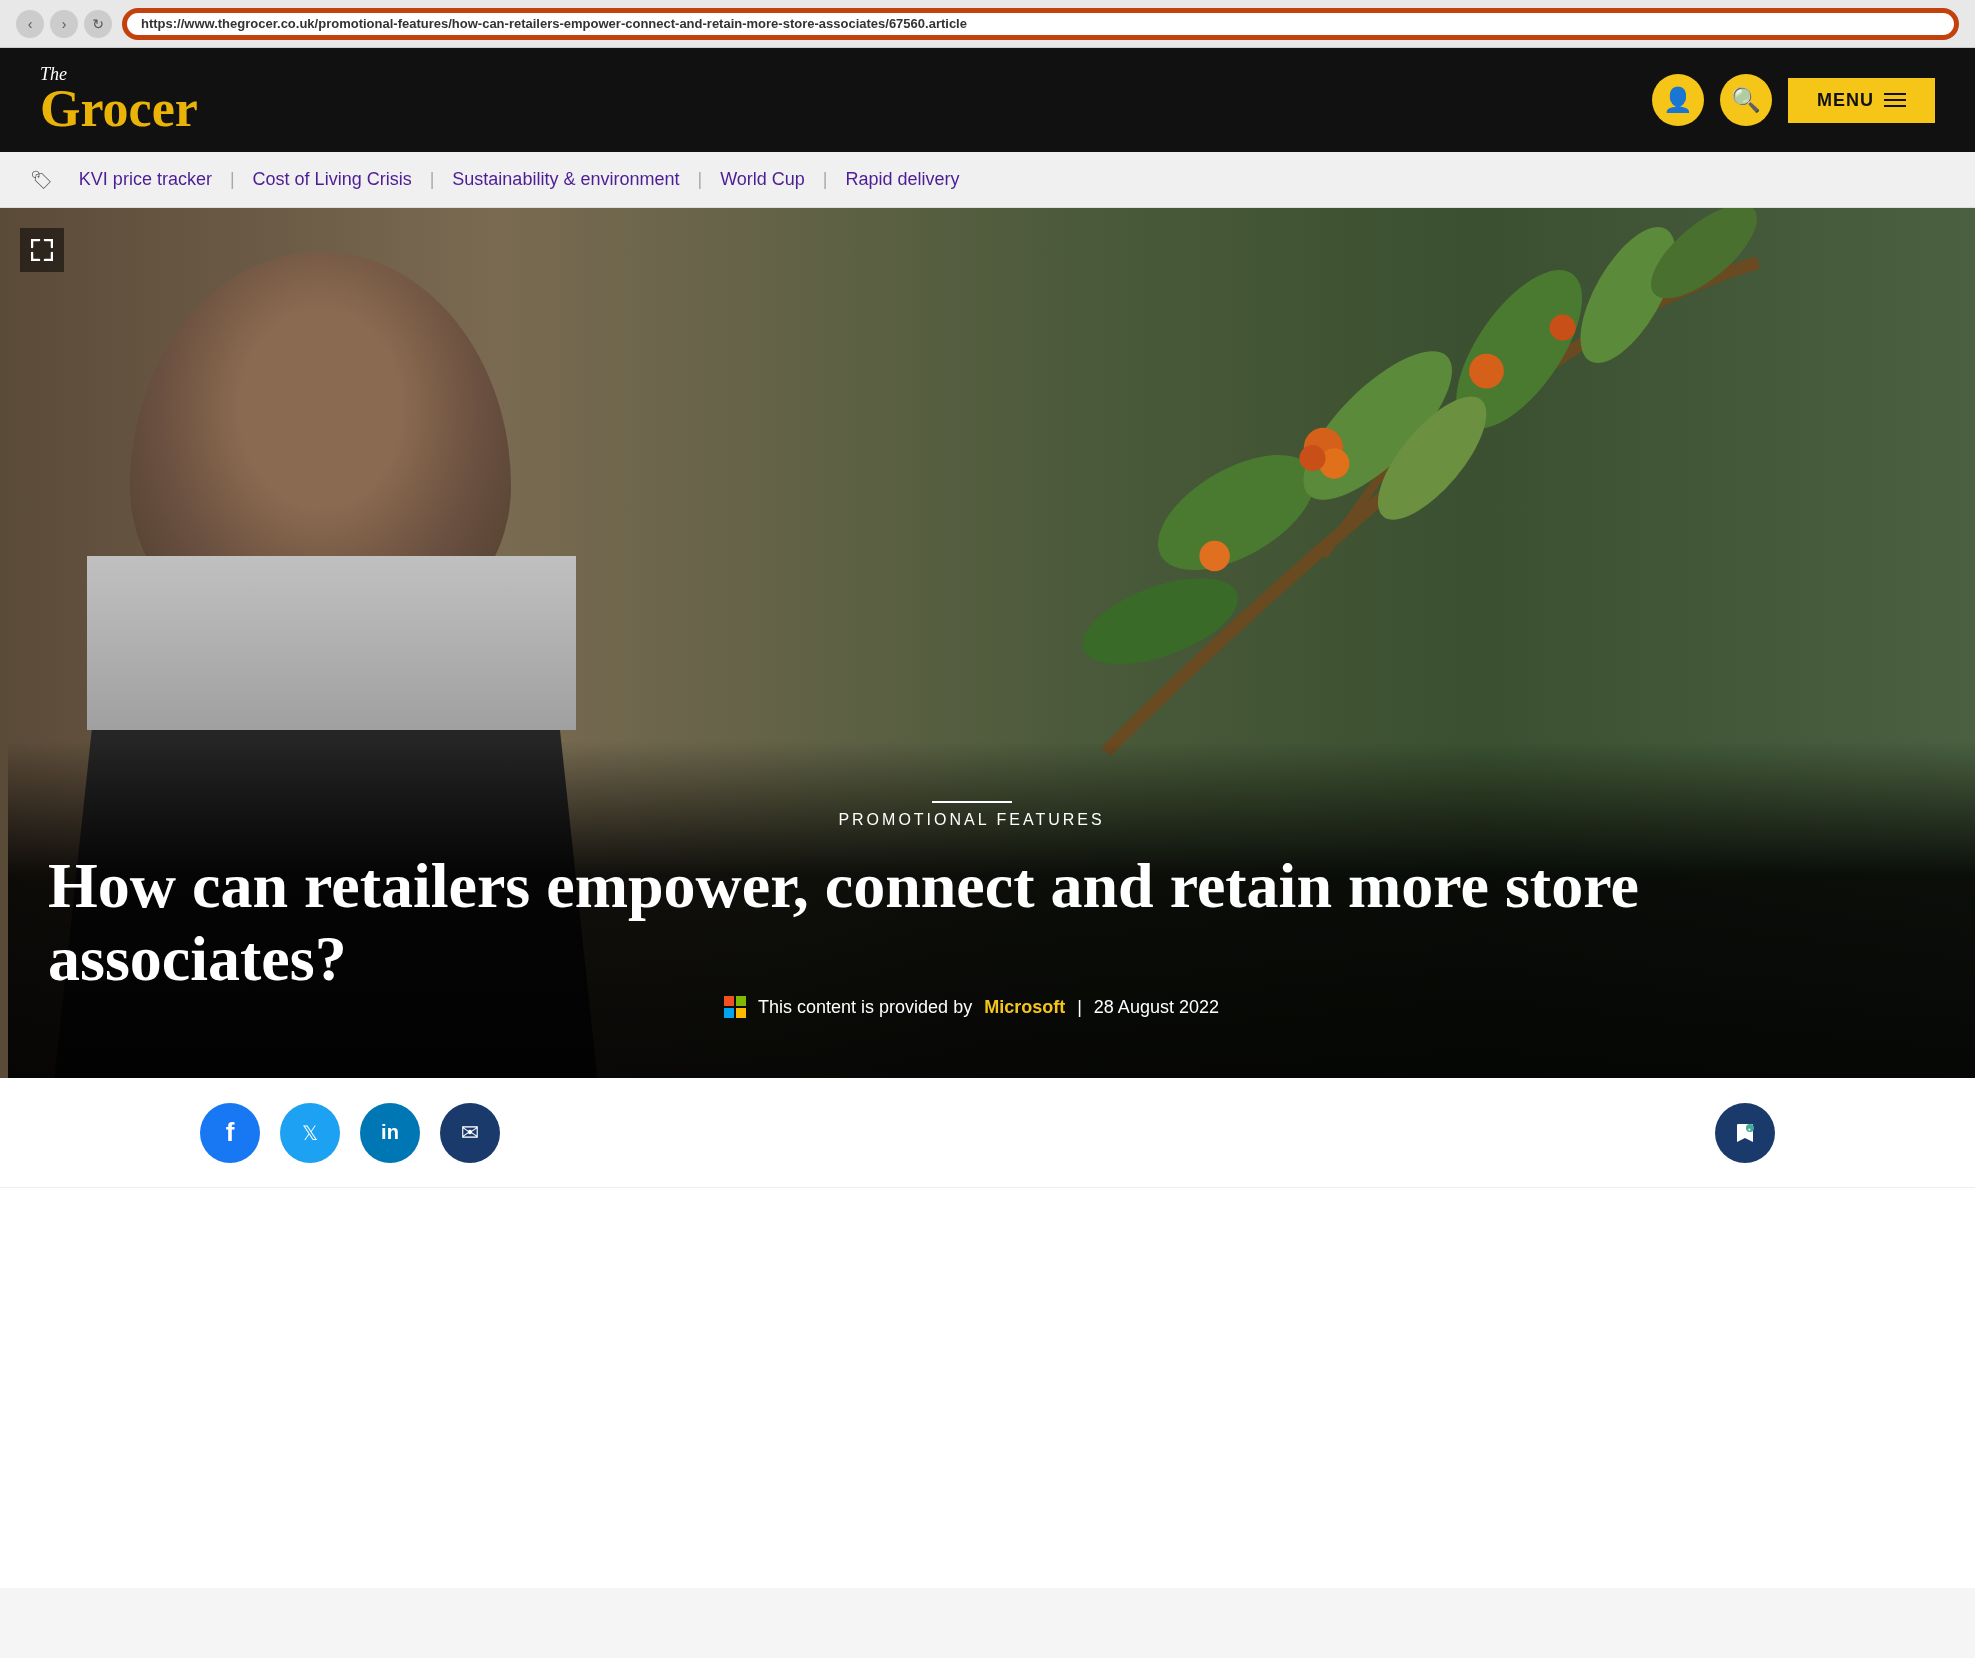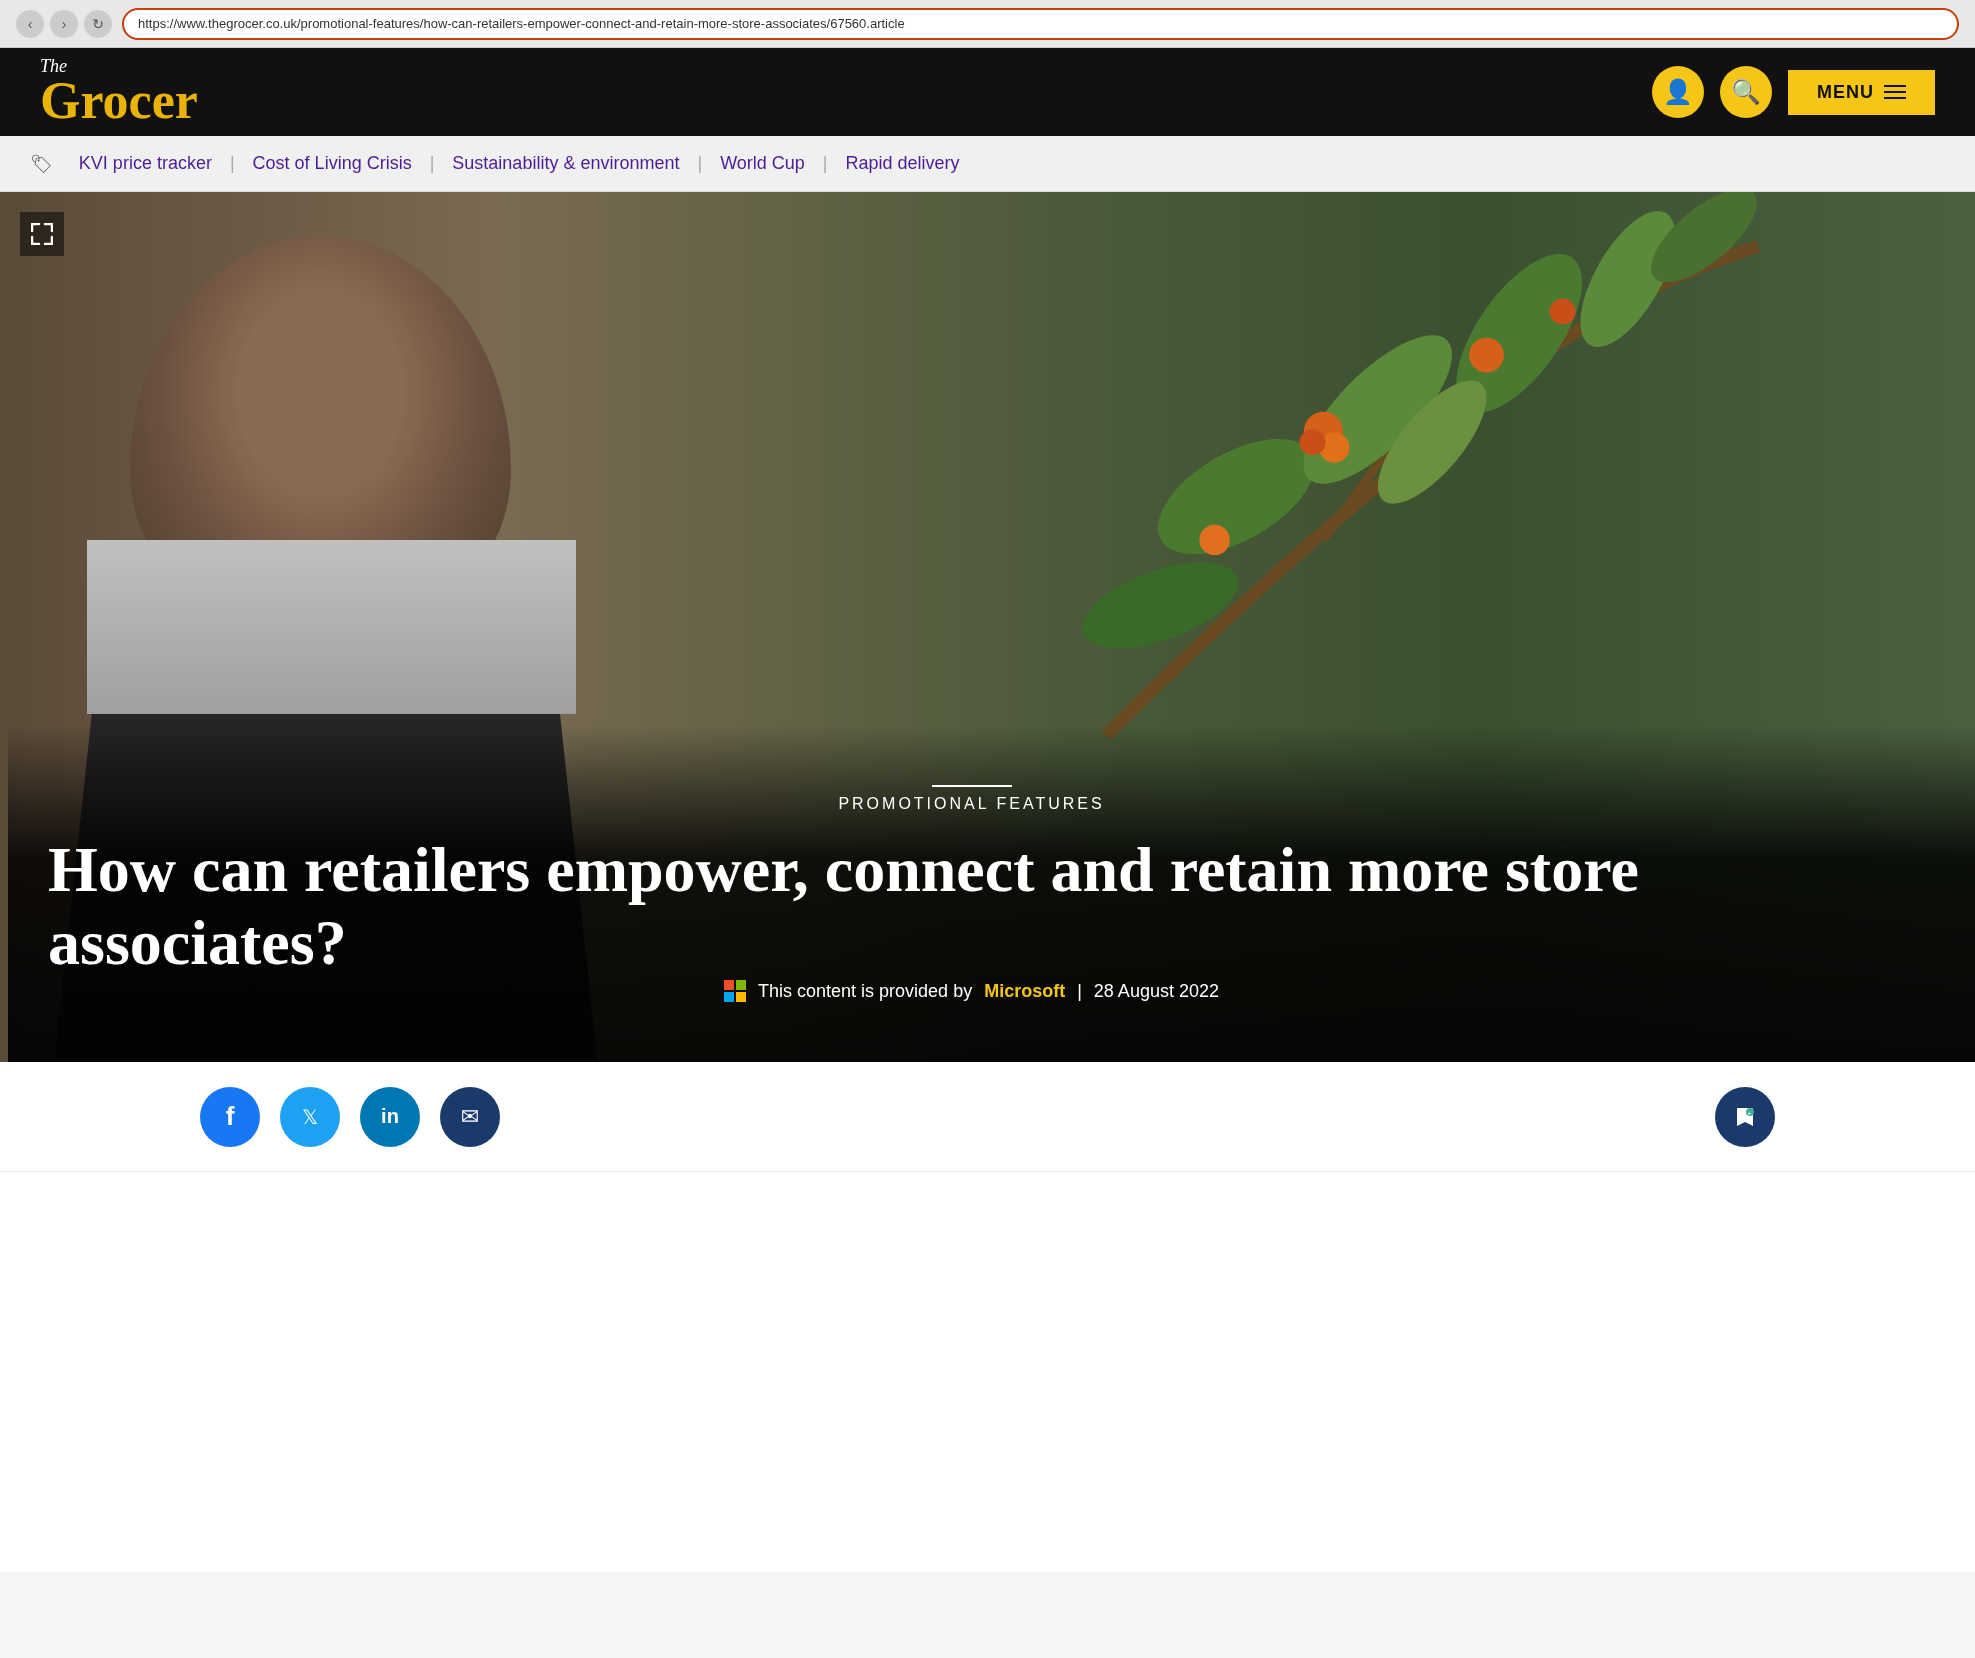--- a/index.html
+++ b/index.html
@@ -38,33 +38,34 @@
       justify-content: center;
       cursor: pointer;
       font-size: 14px;
       color: #555;
     }
 
     .address-bar {
       flex: 1;
       height: 32px;
       background: white;
-      border: 2px solid #c2410c;
+      border: 5px solid #c2410c;
       border-radius: 16px;
       display: flex;
       align-items: center;
       padding: 0 14px;
       font-size: 13px;
       color: #333;
+      font-weight: bold;
     }
 
     
     .site-header {
       background: #111;
-      height: 88px;
+      height: 104px;
       display: flex;
       align-items: center;
       justify-content: space-between;
       padding: 0 40px;
     }
 
     .logo-container {
       display: flex;
       flex-direction: column;
       align-items: flex-start;

